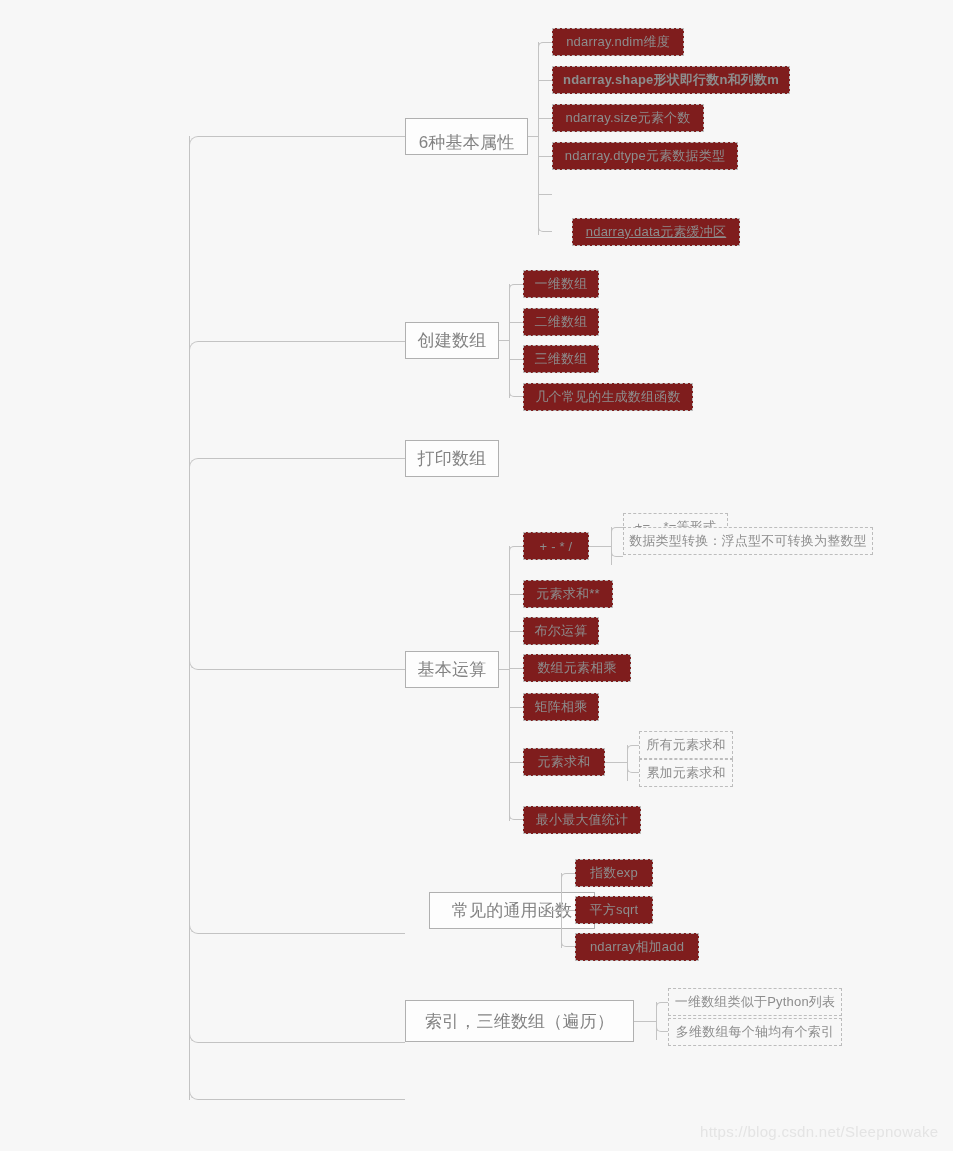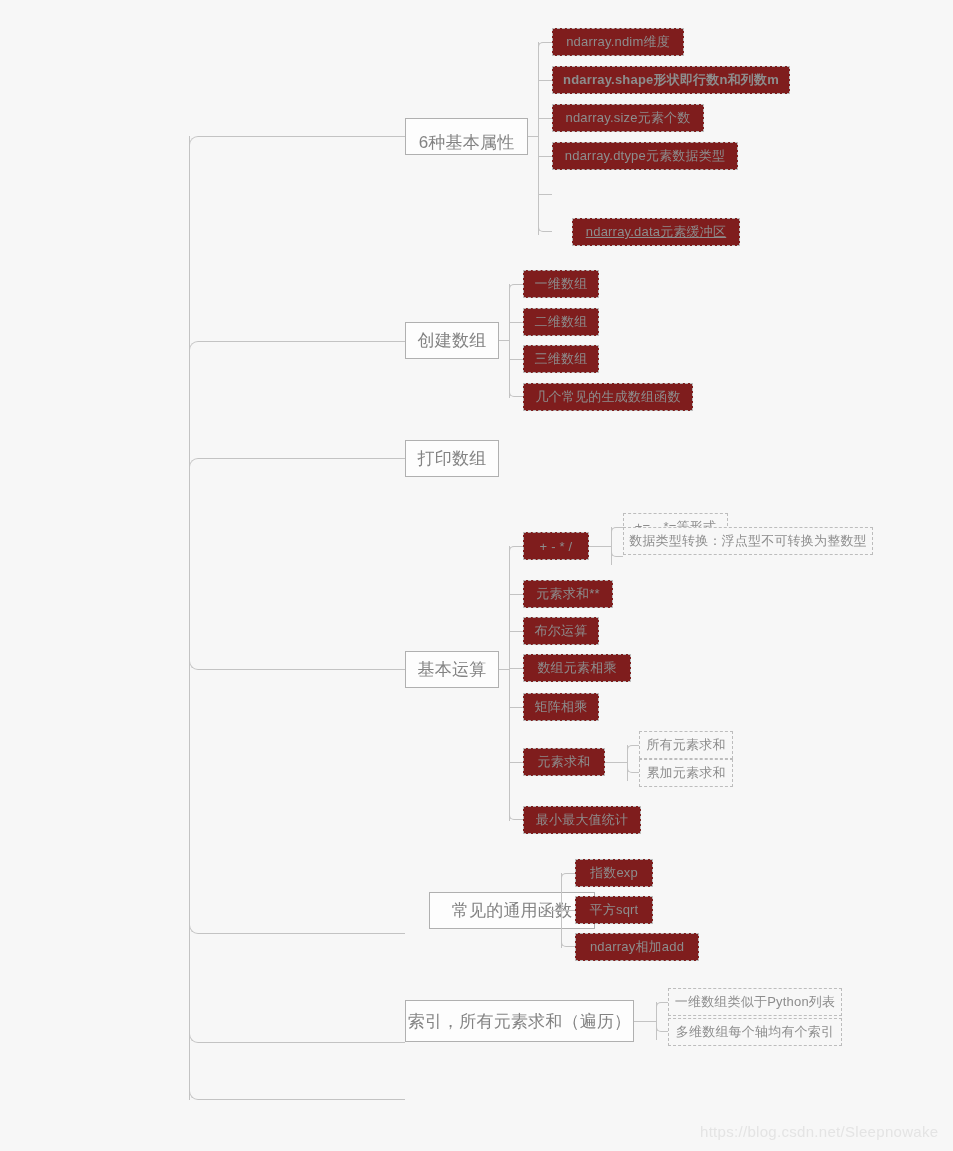--- a/index.html
+++ b/index.html
@@ -237,21 +237,21 @@
     <span>指数exp</span>
   </div>
   <div class="node lvl2" style="left:575px; top:896px; width:78px; height:28px;">
     <span>平方sqrt</span>
   </div>
   <div class="node lvl2" style="left:575px; top:933px; width:124px; height:28px;text-align:right;">
     <span>ndarray相加add</span>
   </div>
 
   <div class="node lvl1" style="left:405px; top:1000px; width:229px; height:42px;">
-    <span>索引，所有元素求和（遍历）</span>
+    <span>索引，三维数组（遍历）</span>
   </div>
   <div class="hline" style="left:634px; top:1021px; width:22px;"></div>
   <div class="vline" style="left:656px; top:1002px; height:38px;"></div>
   <div class="elbow-tr small" style="left:656px; top:1002px; width:12px; height:10px;"></div>
   <div class="elbow-br small" style="left:656px; top:1022px; width:12px; height:10px;"></div>
   <div class="node lvl3" style="left:668px; top:988px; width:174px; height:28px;">
     <span>一维数组类似于Python列表</span>
   </div>
   <div class="node lvl3" style="left:668px; top:1018px; width:174px; height:28px;">
     <span>多维数组每个轴均有个索引</span>

